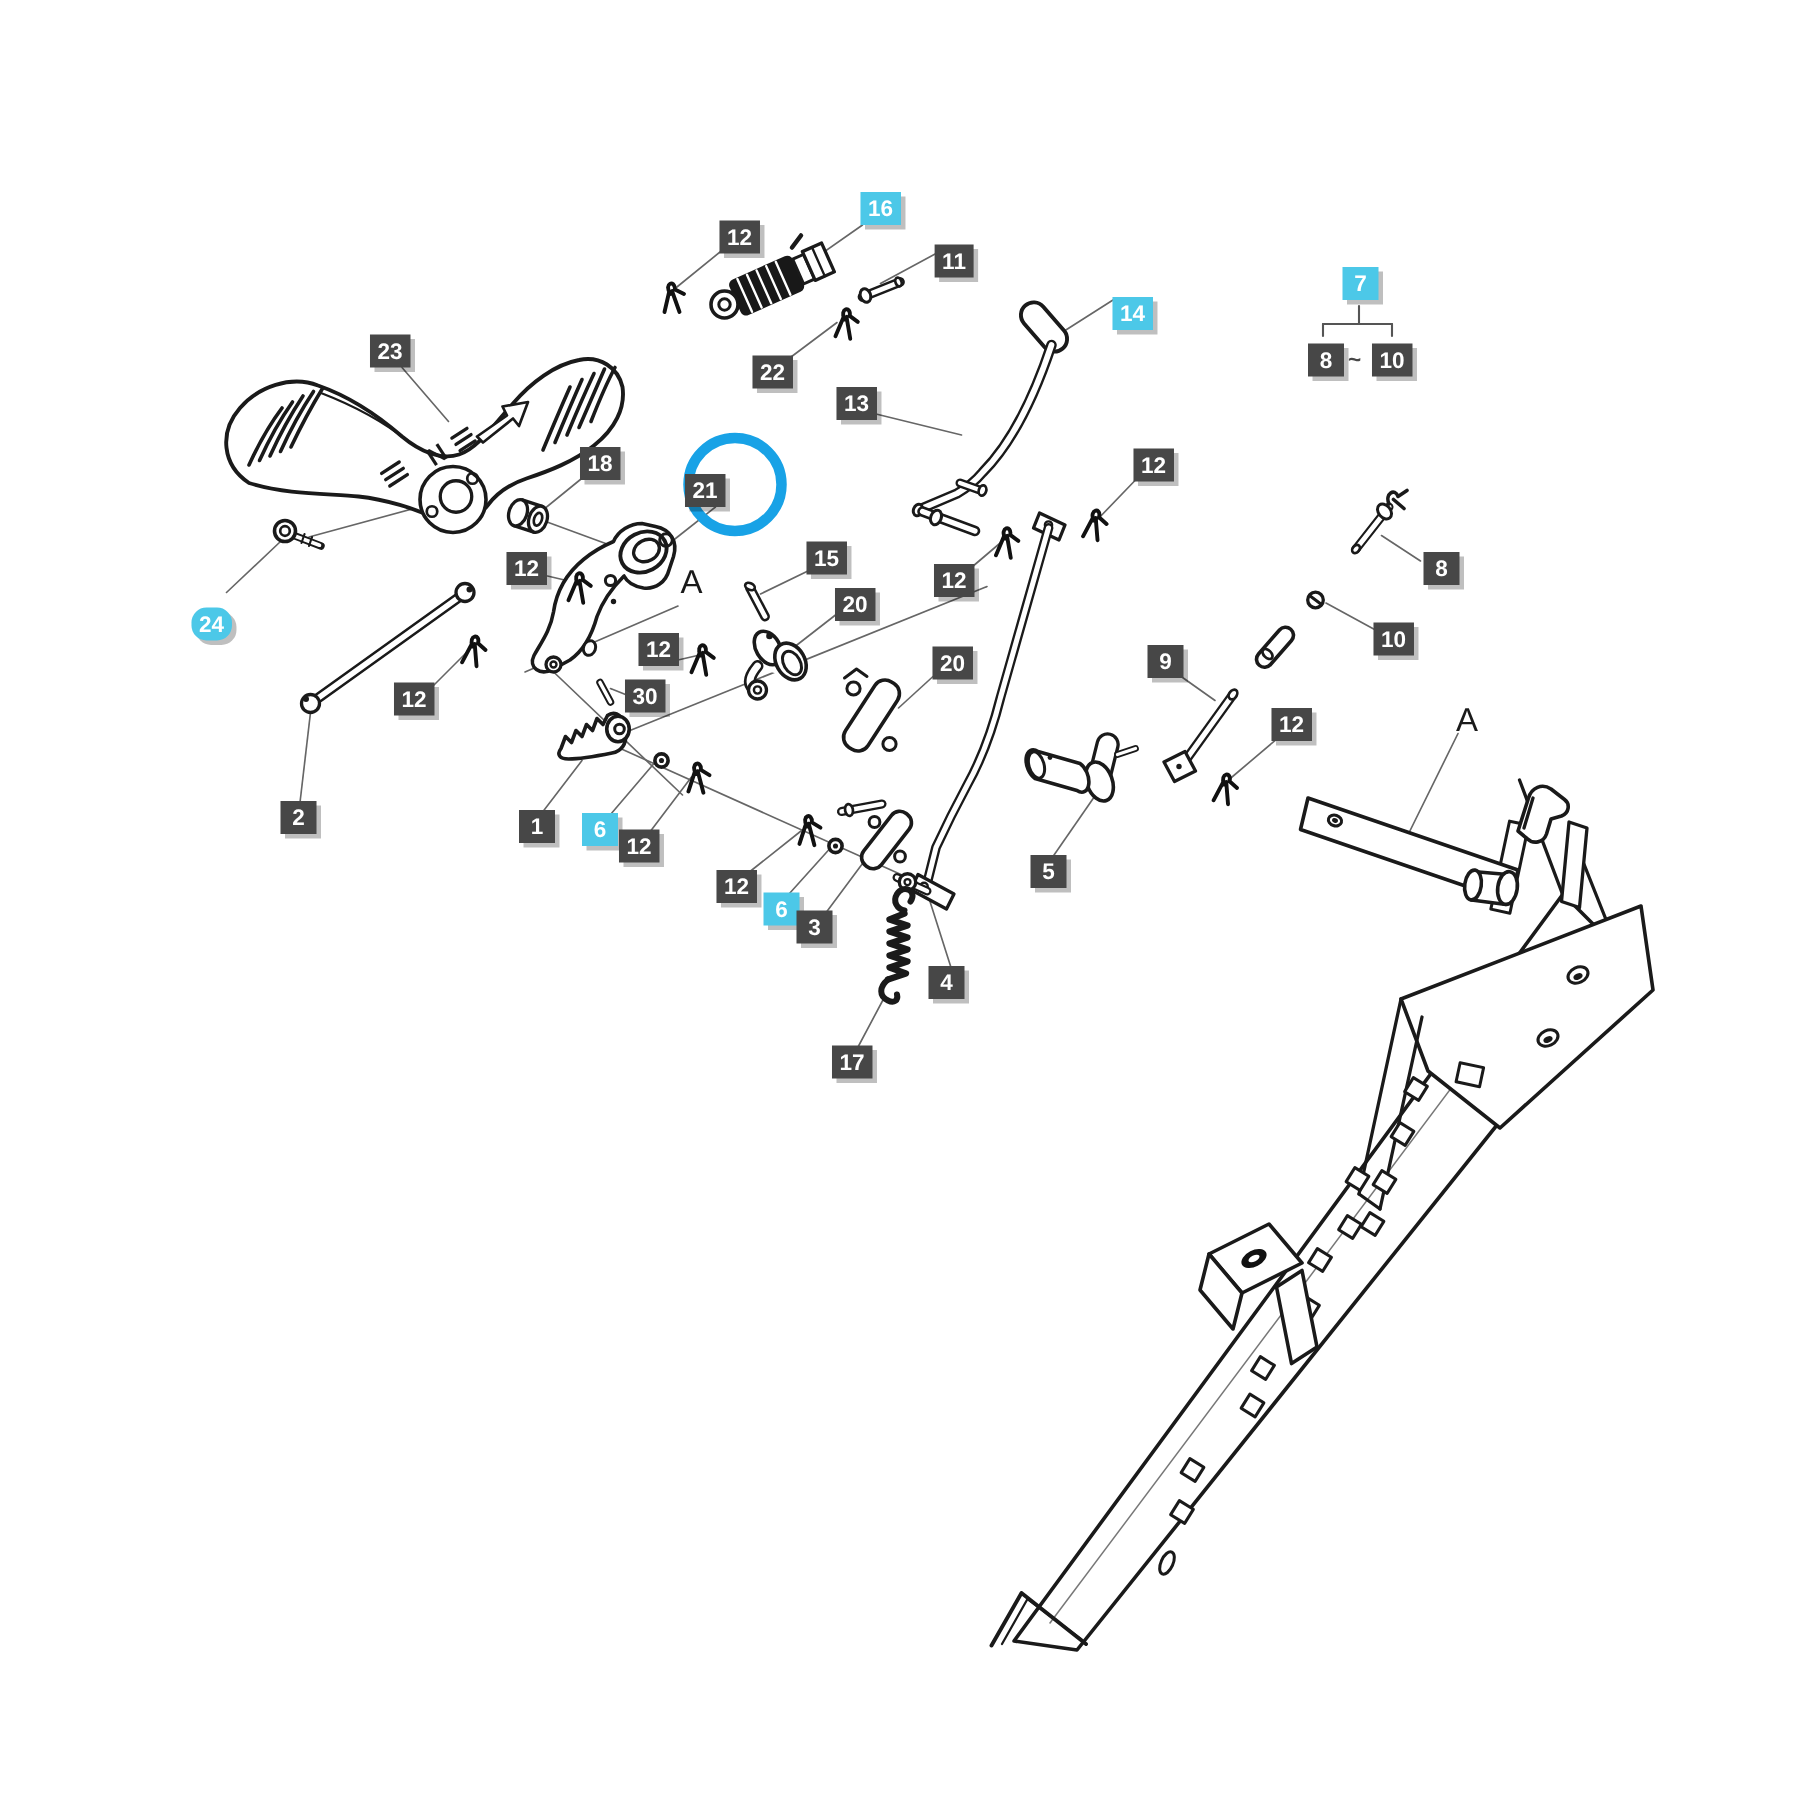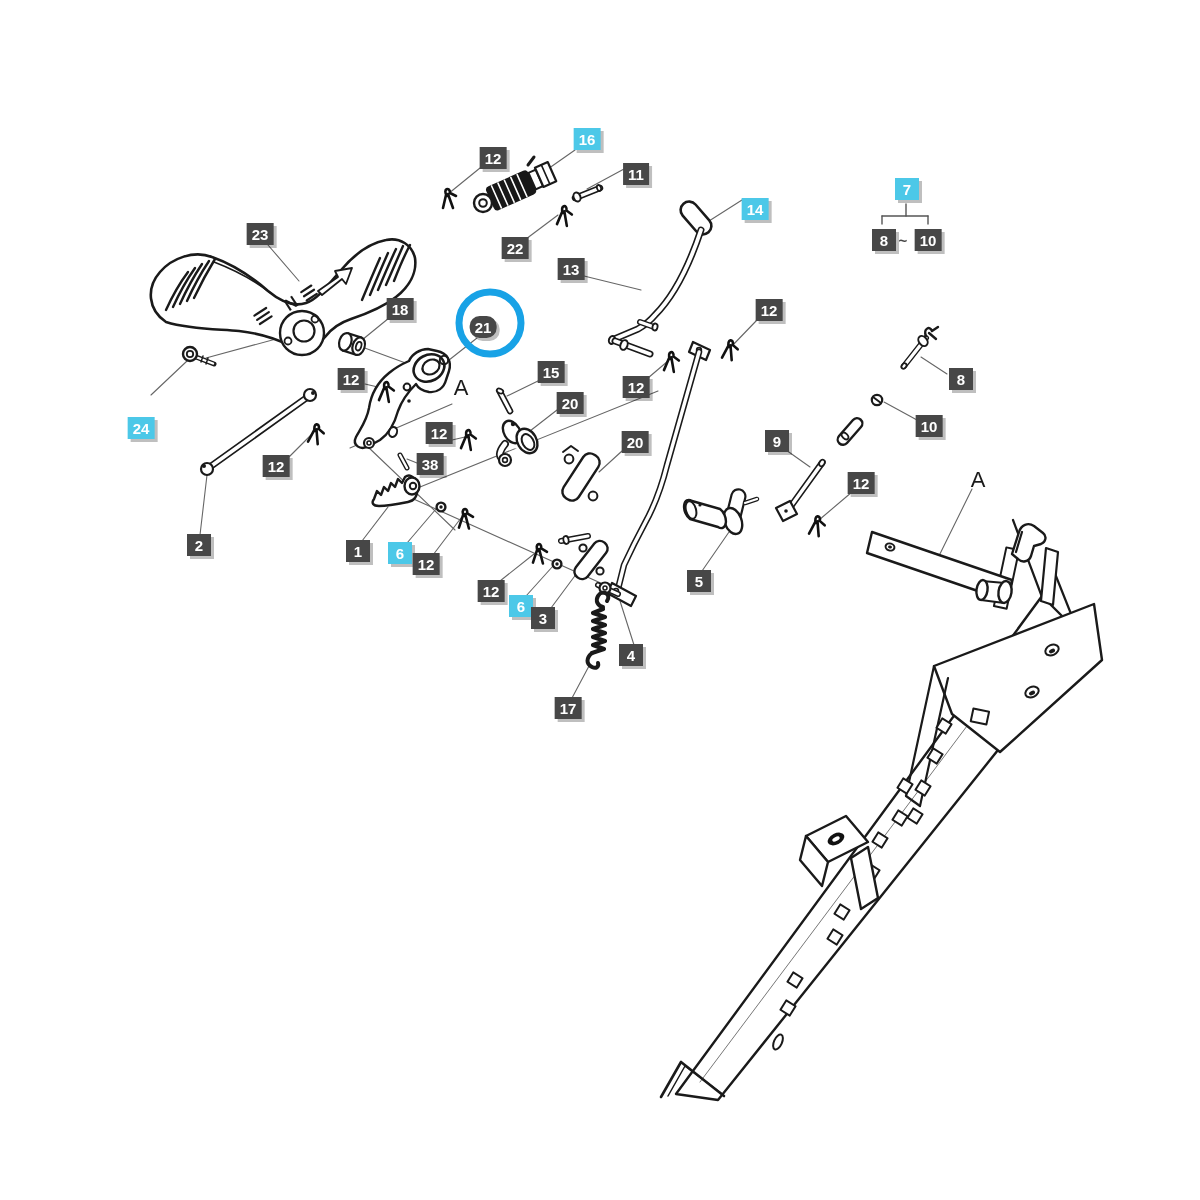--- a/index.html
+++ b/index.html
@@ -376,39 +376,39 @@
       <div class="plabel cyan" style="left: 587px; top: 139px;">16</div>
       <div class="plabel" style="left: 636px; top: 174px;">11</div>
       <div class="plabel" style="left: 515px; top: 248px; text-align: right;">22</div>
       <div class="plabel" style="left: 571px; top: 269px;">13</div>
       <div class="plabel cyan" style="left: 755px; top: 209px;">14</div>
       <div class="plabel cyan" style="left: 907px; top: 189px;">7</div>
       <div class="plabel" style="left: 884px; top: 240px;">8</div>
       <div class="plabel" style="left: 928px; top: 240px;">10</div>
       <div class="plabel" style="left: 260px; top: 234px;">23</div>
       <div class="plabel" style="left: 400px; top: 309px;">18</div>
-      <div class="plabel" style="left: 483px; top: 327px; border-radius: 10px;">21</div>
+      <div class="plabel" style="left: 470px; top: 327px;">21</div>
       <div class="plabel" style="left: 351px; top: 379px;">12</div>
       <div class="plabel" style="left: 551px; top: 372px;">15</div>
       <div class="plabel" style="left: 570px; top: 403px;">20</div>
       <div class="plabel" style="left: 636px; top: 387px;">12</div>
       <div class="plabel" style="left: 769px; top: 310px;">12</div>
       <div class="plabel" style="left: 961px; top: 379px;">8</div>
       <div class="plabel" style="left: 929px; top: 426px;">10</div>
       <div class="plabel" style="left: 777px; top: 441px;">9</div>
       <div class="plabel" style="left: 861px; top: 483px;">12</div>
       <div class="plabel" style="left: 635px; top: 442px;">20</div>
       <div class="plabel" style="left: 439px; top: 433px;">12</div>
-      <div class="plabel" style="left: 430px; top: 464px;">38</div>
+      <div class="plabel" style="left: 430px; top: 464px;">30</div>
       <div class="plabel" style="left: 276px; top: 466px;">12</div>
       <div class="plabel" style="left: 199px; top: 545px;">2</div>
       <div class="plabel" style="left: 358px; top: 551px;">1</div>
       <div class="plabel cyan" style="left: 400px; top: 553px;">6</div>
       <div class="plabel" style="left: 426px; top: 564px;">12</div>
-      <div class="plabel cyan" style="left: 141px; top: 428px;">24</div>
+      <div class="plabel cyan" style="left: 141px; top: 416px; border-radius: 10px;">24</div>
       <div class="plabel" style="left: 491px; top: 591px;">12</div>
       <div class="plabel cyan" style="left: 521px; top: 606px;">6</div>
       <div class="plabel" style="left: 543px; top: 618px;">3</div>
       <div class="plabel" style="left: 631px; top: 655px;">4</div>
       <div class="plabel" style="left: 568px; top: 708px;">17</div>
       <div class="plabel" style="left: 699px; top: 581px;">5</div>
       <div class="ann" style="left: 461px; top: 388px;">A</div>
       <div class="ann" style="left: 978px; top: 480px;">A</div>
       <div class="ann tilde" style="left: 903px; top: 240px;">~</div>
     </div>

